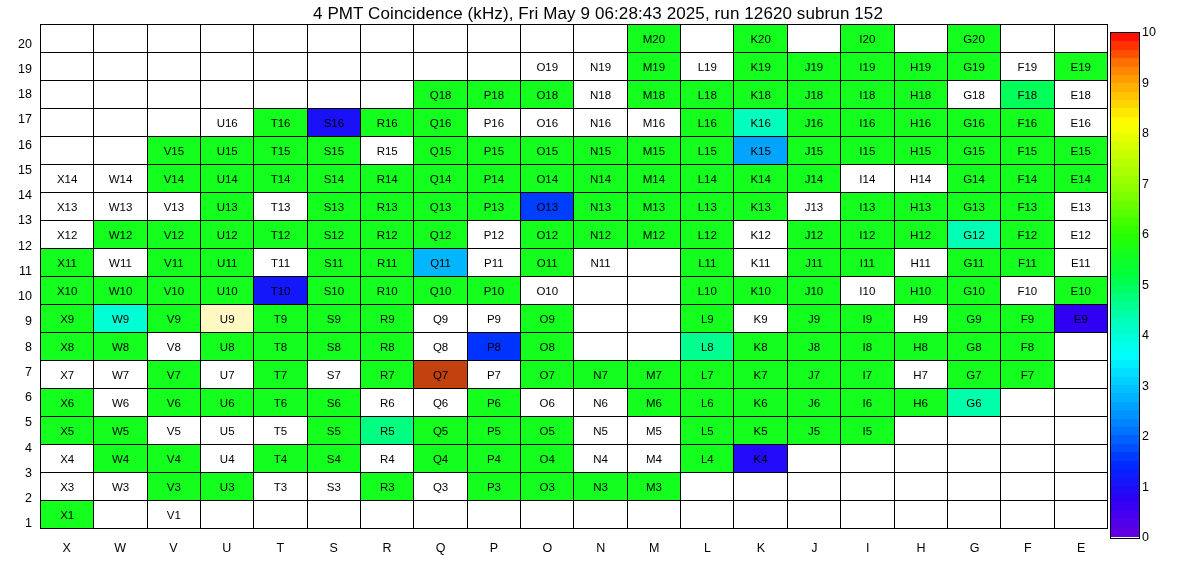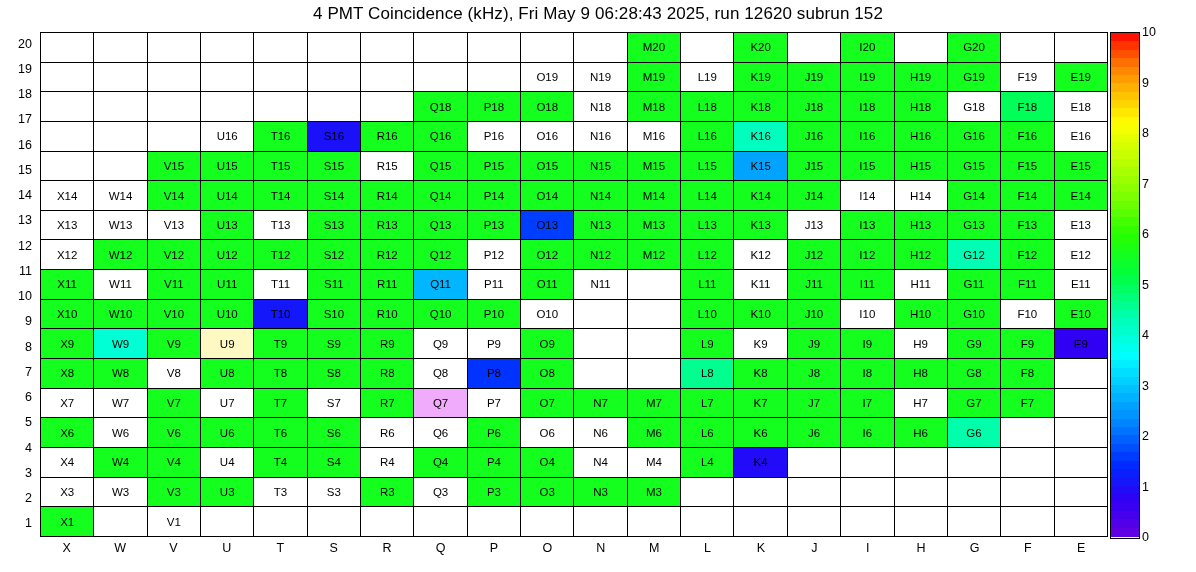--- a/index.html
+++ b/index.html
@@ -1,19 +1,19 @@
 <!DOCTYPE html>
 <html><head>
 <meta charset="utf-8">
 <style>
   html,body{margin:0;padding:0;background:#ffffff;}
   body{width:1196px;height:572px;font-family:"Liberation Sans", sans-serif;overflow:hidden;}
   #root{position:relative;width:1196px;height:572px;}
   #title{position:absolute;left:0;top:4px;width:1196px;text-align:center;font-size:17px;color:#000;letter-spacing:0.1px;}
-  #plot{position:absolute;left:40px;top:32px;width:891px;height:505px;}
+  #plot{position:absolute;left:40px;top:24px;width:891px;height:505px;}
   table.grid{border-collapse:collapse;table-layout:fixed;width:1068px;height:505px;}
   table.grid td{border:1px solid #000;padding:0;text-align:center;vertical-align:middle;font-size:11.5px;color:#000;height:25.25px;}
   .ylab{position:absolute;left:0;top:32px;width:36px;height:505px;}
   .ylab div{position:absolute;right:4px;font-size:12.5px;color:#000;text-align:right;line-height:1;}
   .xlab{position:absolute;left:40px;top:541px;width:1068px;height:20px;}
   .xlab div{position:absolute;top:0;font-size:12.5px;color:#000;text-align:center;}
   #cbar{position:absolute;left:1110px;top:32px;width:28px;height:505px;border:1px solid #000;}
   #cbar .seg{position:absolute;left:0;width:28px;}
   #cbarlab{position:absolute;left:1140px;top:32px;width:40px;height:505px;}
   #cbarlab div{position:absolute;left:2px;font-size:12.5px;color:#000;transform:translateY(-50%);}
@@ -317,21 +317,21 @@
             <td class="empty"></td>
           </tr>
           <tr>
             <td class="empty">X7</td>
             <td class="empty">W7</td>
             <td style="background: rgb(20, 255, 30);">V7</td>
             <td class="empty">U7</td>
             <td style="background: rgb(20, 255, 30);">T7</td>
             <td class="empty">S7</td>
             <td style="background: rgb(20, 255, 30);">R7</td>
-            <td style="background: #f0abfc;">Q7</td>
+            <td style="background: #c2410c;">Q7</td>
             <td class="empty">P7</td>
             <td style="background: rgb(20, 255, 30);">O7</td>
             <td style="background: rgb(20, 255, 30);">N7</td>
             <td style="background: rgb(20, 255, 30);">M7</td>
             <td style="background: rgb(20, 255, 30);">L7</td>
             <td style="background: rgb(20, 255, 30);">K7</td>
             <td style="background: rgb(20, 255, 30);">J7</td>
             <td style="background: rgb(20, 255, 30);">I7</td>
             <td class="empty">H7</td>
             <td style="background: rgb(20, 255, 30);">G7</td>
@@ -350,20 +350,42 @@
             <td style="background: rgb(20, 255, 30);">P6</td>
             <td class="empty">O6</td>
             <td class="empty">N6</td>
             <td style="background: rgb(20, 255, 30);">M6</td>
             <td style="background: rgb(20, 255, 30);">L6</td>
             <td style="background: rgb(20, 255, 30);">K6</td>
             <td style="background: rgb(20, 255, 30);">J6</td>
             <td style="background: rgb(20, 255, 30);">I6</td>
             <td style="background: rgb(20, 255, 30);">H6</td>
             <td style="background: rgb(0, 255, 170);">G6</td>
+            <td class="empty"></td>
+            <td class="empty"></td>
+          </tr>
+          <tr>
+            <td style="background: rgb(20, 255, 30);">X5</td>
+            <td style="background: rgb(20, 255, 30);">W5</td>
+            <td class="empty">V5</td>
+            <td class="empty">U5</td>
+            <td class="empty">T5</td>
+            <td style="background: rgb(20, 255, 30);">S5</td>
+            <td style="background: rgb(0, 255, 129);">R5</td>
+            <td style="background: rgb(20, 255, 30);">Q5</td>
+            <td style="background: rgb(20, 255, 30);">P5</td>
+            <td style="background: rgb(20, 255, 30);">O5</td>
+            <td class="empty">N5</td>
+            <td class="empty">M5</td>
+            <td style="background: rgb(20, 255, 30);">L5</td>
+            <td style="background: rgb(20, 255, 30);">K5</td>
+            <td style="background: rgb(20, 255, 30);">J5</td>
+            <td style="background: rgb(20, 255, 30);">I5</td>
+            <td class="empty"></td>
+            <td class="empty"></td>
             <td class="empty"></td>
             <td class="empty"></td>
           </tr>
           <tr>
             <td class="empty">X4</td>
             <td style="background: rgb(20, 255, 30);">W4</td>
             <td style="background: rgb(20, 255, 30);">V4</td>
             <td class="empty">U4</td>
             <td style="background: rgb(20, 255, 30);">T4</td>
             <td style="background: rgb(20, 255, 30);">S4</td>

